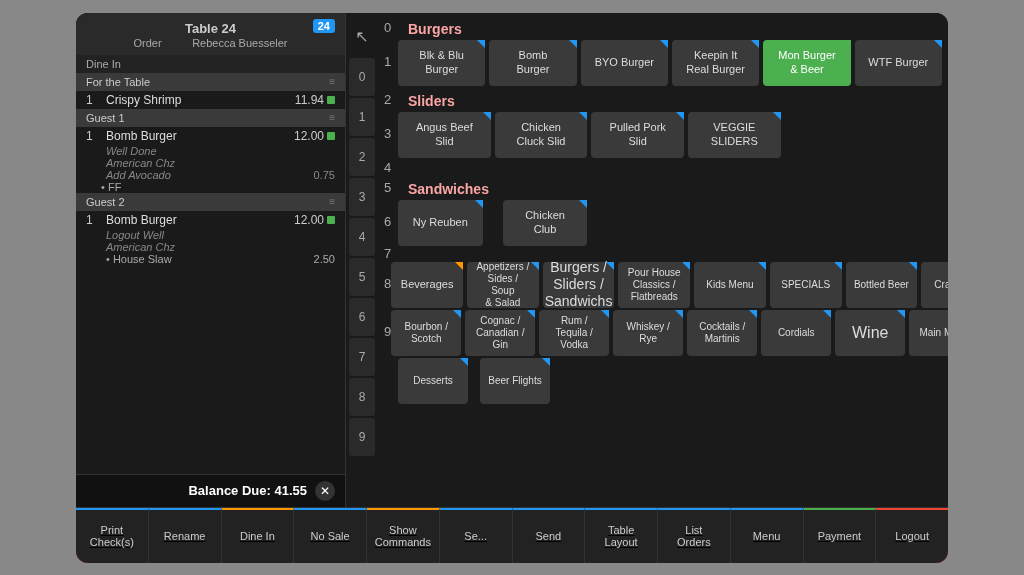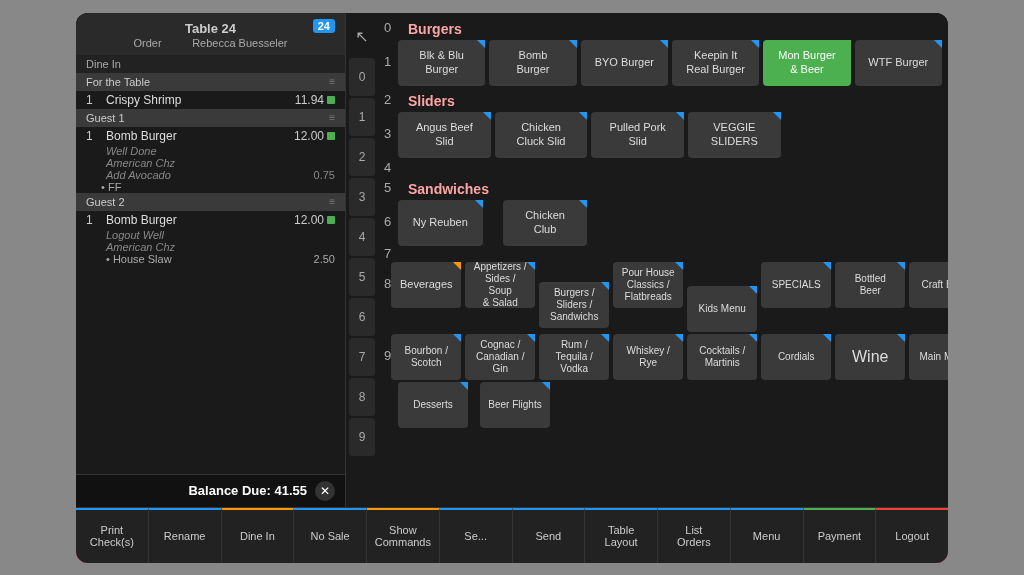--- a/index.html
+++ b/index.html
@@ -243,20 +243,21 @@
       background: #4CAF50;
       color: #fff;
     }
 
     
     .toolbar {
       height: 56px;
       background: #ec4899;
       display: flex;
       border-top: 1px solid #333;
+      text-decoration: underline;
     }
     .toolbar-btn {
       flex: 1;
       background: #222;
       color: #ccc;
       border: none;
       border-top: 2px solid transparent;
       font-size: 11px;
       text-align: center;
       cursor: pointer;
@@ -417,23 +418,23 @@
 
       <div style="display:flex;align-items:center;padding:1px 6px;height:14px;">
         <span style="color:#aaa;font-size:13px;width:14px;">7</span>
       </div>
 
       <div style="display:flex;align-items:flex-start;padding:1px 6px;">
         <span style="color:#aaa;font-size:13px;width:14px;padding-top:14px;">8</span>
         <div style="display:flex;gap:4px;flex:1;">
           <button class="menu-btn orange-corner" style="font-size:11px;">Beverages</button>
           <button class="menu-btn blue-corner" style="font-size:10px;">Appetizers /<br>Sides / Soup<br>&amp; Salad</button>
-          <button class="menu-btn blue-corner" style="font-size:10px;margin-top:20px;">Burgers /<br>Sliders /<br>Sandwichs</button>
+          <button class="menu-btn blue-corner" style="font-size:14px;">Burgers /<br>Sliders /<br>Sandwichs</button>
           <button class="menu-btn blue-corner" style="font-size:10px;">Pour House<br>Classics /<br>Flatbreads</button>
-          <button class="menu-btn blue-corner" style="font-size:10px;margin-top:24px;">Kids Menu</button>
+          <button class="menu-btn blue-corner" style="font-size:10px;">Kids Menu</button>
           <button class="menu-btn blue-corner" style="font-size:10px;">SPECIALS</button>
           <button class="menu-btn blue-corner" style="font-size:10px;">Bottled Beer</button>
           <button class="menu-btn blue-corner" style="font-size:10px;">Craft Beer</button>
         </div>
       </div>
 
       <div style="display:flex;align-items:flex-start;padding:1px 6px;">
         <span style="color:#aaa;font-size:13px;width:14px;padding-top:14px;">9</span>
         <div style="display:flex;gap:4px;flex:1;">
           <button class="menu-btn blue-corner" style="font-size:10px;">Bourbon /<br>Scotch</button>

